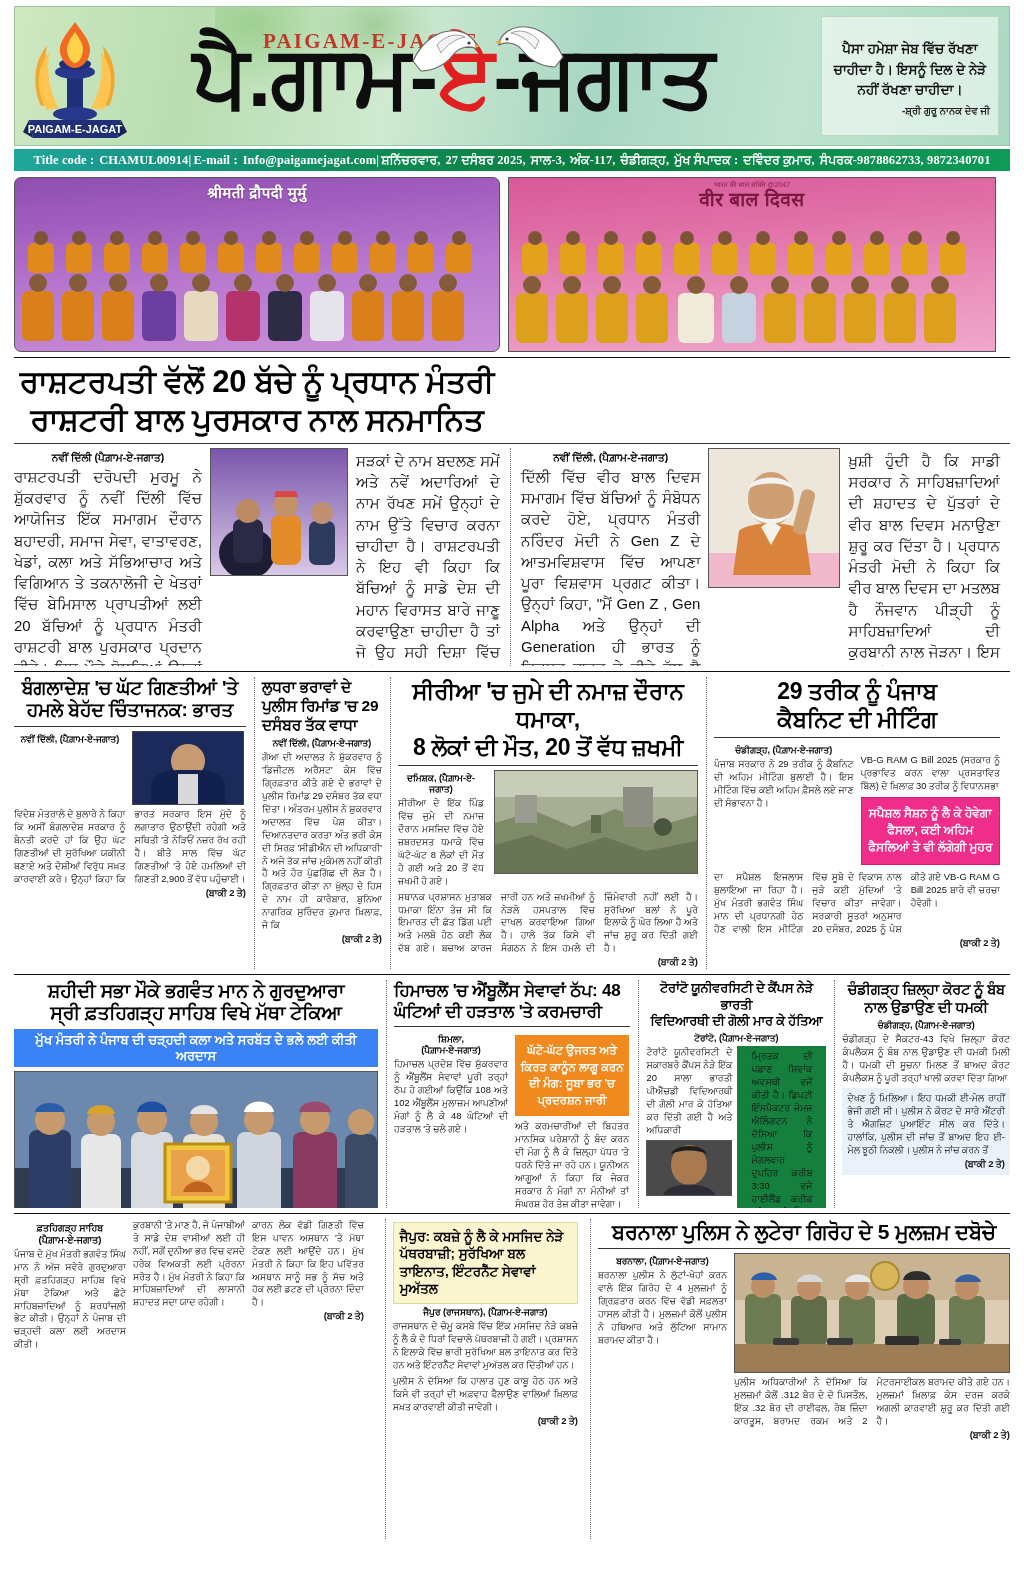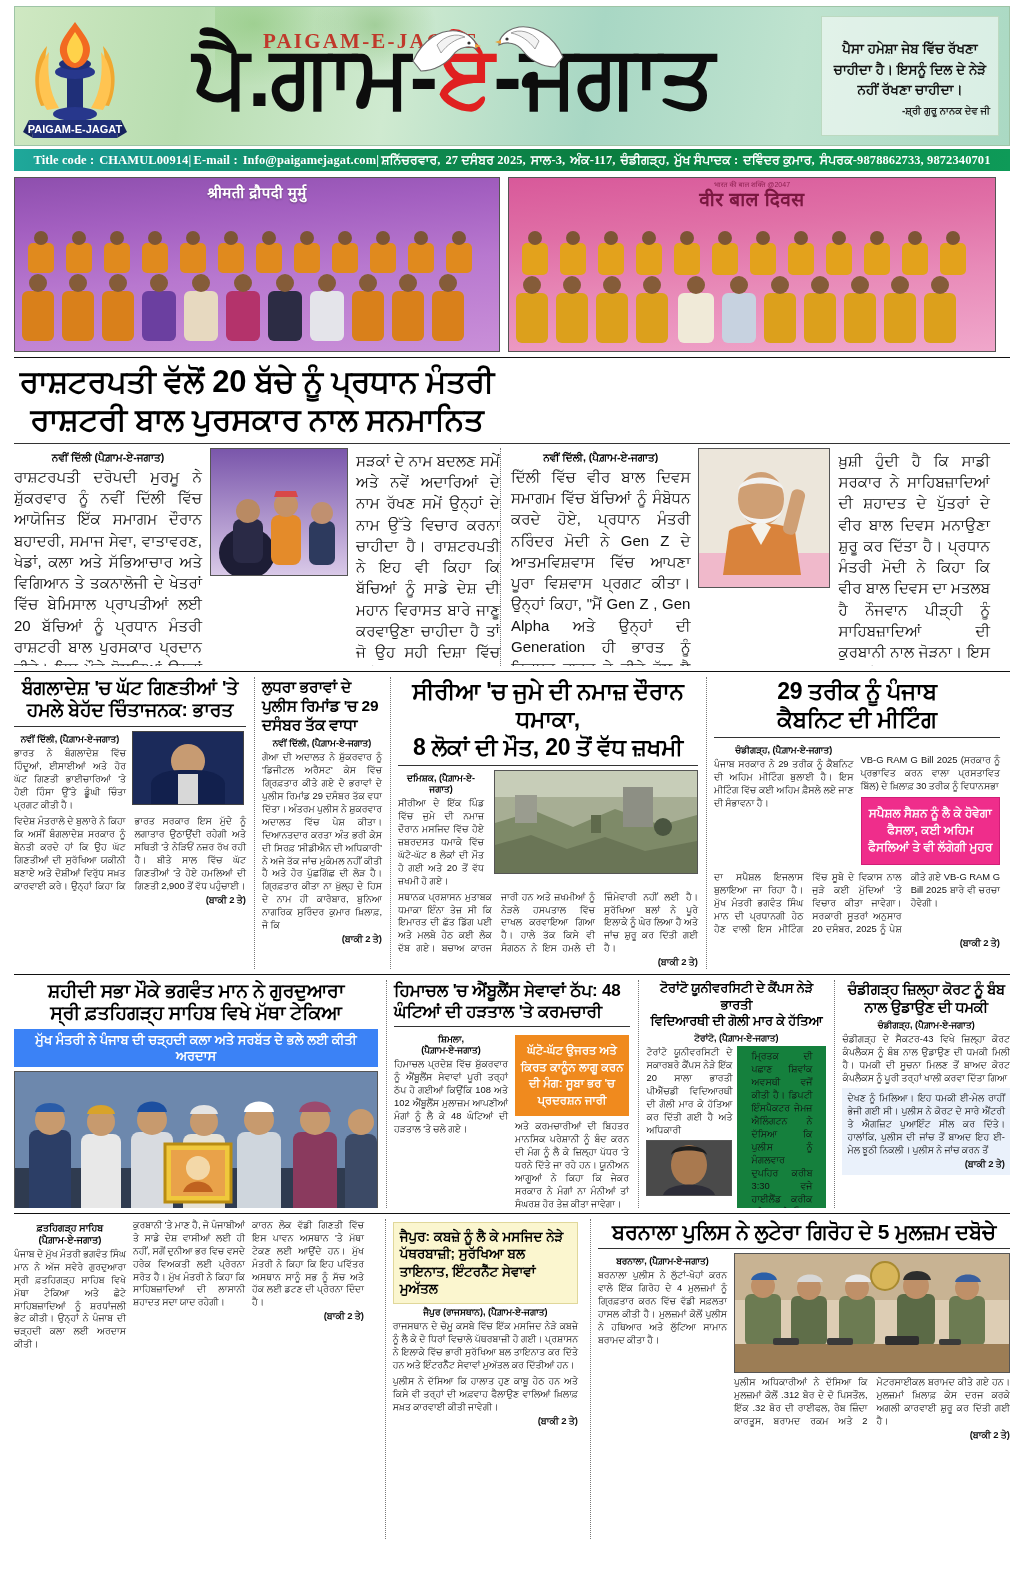--- a/index.html
+++ b/index.html
@@ -210,21 +210,21 @@
     <span>ਚੰਡੀਗੜ੍ਹ,</span>
       <span class="gap"></span>
     <span>ਮੁੱਖ ਸੰਪਾਦਕ :</span>
       <span class="gap"></span>
     <span>ਦਵਿੰਦਰ ਕੁਮਾਰ,</span>
       <span class="gap"></span>
     <span>ਸੰਪਰਕ-9878862733, 9872340701</span>
   </div>
 
   <div class="row" style="margin-top:6px; gap:8px;">
-    <div class="photo ph-stage" style="width:486px; height:175px;">
+    <div class="photo ph-stage" style="width:486px; height:175px;border-radius:7px;">
       <div class="ph-banner-text">श्रीमती द्रौपदी मुर्मु</div>
       <div class="crowd">
         <div class="p-row" style="bottom:78px;">
           <svg width="470" height="44" viewBox="0 0 470 44">
             <g fill="#e08a1e">
               <rect x="6" y="14" width="26" height="30" rx="5"></rect>
                 <rect x="44" y="14" width="26" height="30" rx="5"></rect>
               <rect x="82" y="14" width="26" height="30" rx="5"></rect>
                 <rect x="120" y="14" width="26" height="30" rx="5"></rect>
               <rect x="158" y="14" width="26" height="30" rx="5"></rect>
@@ -363,21 +363,21 @@
   <div class="row" style="gap:10px;">
     <div style="width:486px;">
       <h1 class="headline hl-main">
         <span>ਰਾਸ਼ਟਰਪਤੀ ਵੱਲੋਂ 20 ਬੱਚੇ ਨੂੰ ਪ੍ਰਧਾਨ ਮੰਤਰੀ</span><br>
         <span>ਰਾਸ਼ਟਰੀ ਬਾਲ ਪੁਰਸਕਾਰ ਨਾਲ ਸਨਮਾਨਿਤ</span>
       </h1>
     </div>
   </div>
   <div class="rule-thin"></div>
 
-  <div class="row" style="height:218px; overflow:hidden;">
+  <div class="row" style="gap:10px; height:218px; overflow:hidden;">
 
     <div style="width:486px; display:flex; gap:8px;">
       <div style="width:188px;">
         <div class="dateline">ਨਵੀਂ ਦਿੱਲੀ (ਪੈਗ਼ਾਮ-ਏ-ਜਗਾਤ)</div>
         <div class="body-txt">ਰਾਸ਼ਟਰਪਤੀ ਦਰੋਪਦੀ ਮੁਰਮੂ ਨੇ ਸ਼ੁੱਕਰਵਾਰ ਨੂੰ ਨਵੀਂ ਦਿੱਲੀ ਵਿੱਚ ਆਯੋਜਿਤ ਇੱਕ ਸਮਾਗਮ ਦੌਰਾਨ ਬਹਾਦਰੀ, ਸਮਾਜ ਸੇਵਾ, ਵਾਤਾਵਰਣ, ਖੇਡਾਂ, ਕਲਾ ਅਤੇ ਸੱਭਿਆਚਾਰ ਅਤੇ ਵਿਗਿਆਨ ਤੇ ਤਕਨਾਲੋਜੀ ਦੇ ਖੇਤਰਾਂ ਵਿੱਚ ਬੇਮਿਸਾਲ ਪ੍ਰਾਪਤੀਆਂ ਲਈ 20 ਬੱਚਿਆਂ ਨੂੰ ਪ੍ਰਧਾਨ ਮੰਤਰੀ ਰਾਸ਼ਟਰੀ ਬਾਲ ਪੁਰਸਕਾਰ ਪ੍ਰਦਾਨ ਕੀਤੇ। ਇਸ ਮੌਕੇ ਬੋਲਦਿਆਂ ਉਨ੍ਹਾਂ ਨੇ ਪੁਰਸਕਾਰ ਜੇਤੂਆਂ ਨੂੰ ਵਧਾਈ ਦਿੱਤੀ ਅਤੇ ਉਨ੍ਹਾਂ ਦੇ ਪ੍ਰਾਪਤ ਪਰਿਵਾਰਾਂ ਅਤੇ ਅਧਿਆਪਕਾਂ ਦੀ ਵੀ ਸ਼ਲਾਘਾ ਕੀਤੀ। ਰਾਸ਼ਟਰਪਤੀ ਨੇ 26 ਦਸੰਬਰ ਨੂੰ ਮਨਾਏ ਜਾਣ ਵਾਲੇ 'ਵੀਰ ਬਾਲ ਦਿਵਸ' ਦੀ ਮਹੱਤਤਾ ਬਾਰੇ ਗੱਲ ਕੀਤੀ ਅਤੇ ਕਿਹਾ ਕਿ ਸਾਨੂੰ ਸ਼੍ਰੀ ਗੁਰੂ ਗੋਬਿੰਦ ਸਿੰਘ ਜੀ ਦੇ ਪੁੱਤਰਾਂ ਦੇ ਮਹਾਨ ਬਲੀਦਾਨ ਨੂੰ ਯਾਦ ਕਰਨਾ ਚਾਹੀਦਾ ਹੈ।</div>
       </div>
       <div style="width:138px;">
         <div class="photo" style="height:128px; background:linear-gradient(180deg,#6f4fa6 0%,#8d6bbd 45%,#d8c9e6 100%);">
           <svg width="136" height="126" viewBox="0 0 136 126">
             <rect x="0" y="0" width="136" height="126" fill="url(#g1)"></rect>
@@ -435,21 +435,20 @@
 
     <div style="width:232px;">
       <h1 class="headline hl-small">
         <span>ਬੰਗਲਾਦੇਸ਼ 'ਚ ਘੱਟ ਗਿਣਤੀਆਂ 'ਤੇ</span><br>
         <span>ਹਮਲੇ ਬੇਹੱਦ ਚਿੰਤਾਜਨਕ: ਭਾਰਤ</span>
       </h1>
       <div class="rule-thin"></div>
       <div style="display:flex; gap:6px;">
         <div style="width:112px;">
           <div class="dateline" style="font-size:9px;">ਨਵੀਂ ਦਿੱਲੀ, (ਪੈਗ਼ਾਮ-ਏ-ਜਗਾਤ)</div>
-          <div class="body-txt sm">ਭਾਰਤ ਨੇ ਬੰਗਲਾਦੇਸ਼ ਵਿੱਚ ਹਿੰਦੂਆਂ, ਈਸਾਈਆਂ ਅਤੇ ਹੋਰ ਘੱਟ ਗਿਣਤੀ ਭਾਈਚਾਰਿਆਂ 'ਤੇ ਹੋਈ ਹਿੰਸਾ ਉੱਤੇ ਡੂੰਘੀ ਚਿੰਤਾ ਪ੍ਰਗਟ ਕੀਤੀ ਹੈ।</div>
         </div>
         <div style="width:112px;">
           <div class="portrait" style="height:74px;">
             <div class="pt-face" style="width:34px;height:34px;top:12px;"></div>
             <div class="pt-body" style="width:74px;height:34px;bottom:0;background:#12204d;"></div>
             <div style="position:absolute;left:50%;transform:translateX(-50%);bottom:0;width:20px;height:30px;background:#d8d8d8;"></div>
           </div>
         </div>
       </div>
       <div class="body-txt sm cols2" style="margin-top:3px;">ਵਿਦੇਸ਼ ਮੰਤਰਾਲੇ ਦੇ ਬੁਲਾਰੇ ਨੇ ਕਿਹਾ ਕਿ ਅਸੀਂ ਬੰਗਲਾਦੇਸ਼ ਸਰਕਾਰ ਨੂੰ ਬੇਨਤੀ ਕਰਦੇ ਹਾਂ ਕਿ ਉਹ ਘੱਟ ਗਿਣਤੀਆਂ ਦੀ ਸੁਰੱਖਿਆ ਯਕੀਨੀ ਬਣਾਏ ਅਤੇ ਦੋਸ਼ੀਆਂ ਵਿਰੁੱਧ ਸਖ਼ਤ ਕਾਰਵਾਈ ਕਰੇ। ਉਨ੍ਹਾਂ ਕਿਹਾ ਕਿ ਭਾਰਤ ਸਰਕਾਰ ਇਸ ਮੁੱਦੇ ਨੂੰ ਲਗਾਤਾਰ ਉਠਾਉਂਦੀ ਰਹੇਗੀ ਅਤੇ ਸਥਿਤੀ 'ਤੇ ਨੇੜਿਓਂ ਨਜ਼ਰ ਰੱਖ ਰਹੀ ਹੈ। ਬੀਤੇ ਸਾਲ ਵਿੱਚ ਘੱਟ ਗਿਣਤੀਆਂ 'ਤੇ ਹੋਏ ਹਮਲਿਆਂ ਦੀ ਗਿਣਤੀ 2,900 ਤੋਂ ਵੱਧ ਪਹੁੰਚਾਈ।</div>

